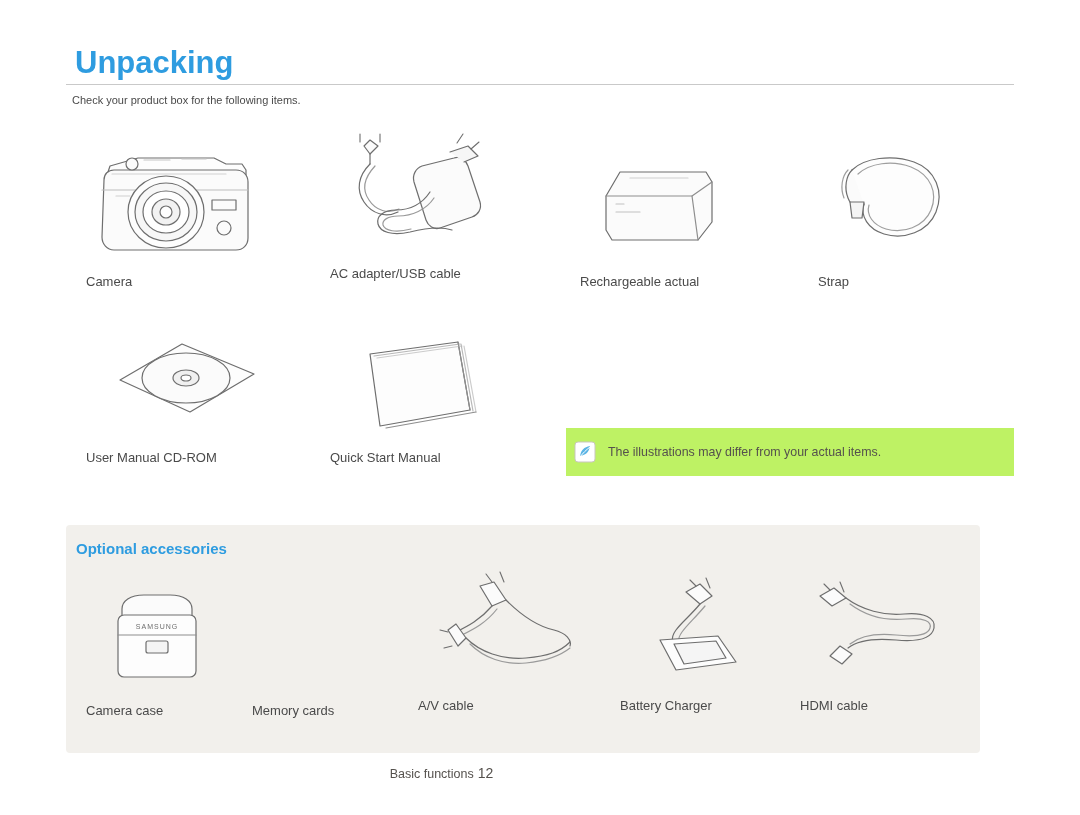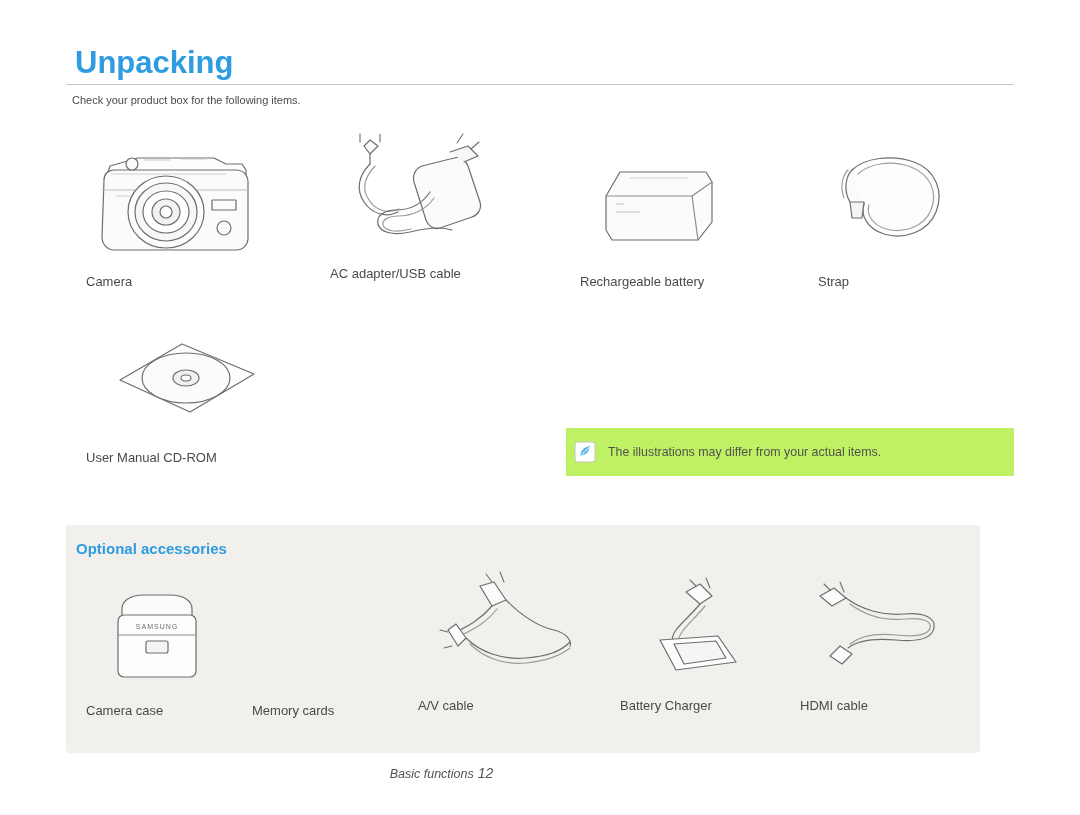--- a/index.html
+++ b/index.html
@@ -105,21 +105,20 @@
     border-radius: 4px;
   }
   .footer {
     position: absolute;
     left: 0;
     top: 765px;
     width: 883px;
     text-align: center;
     font-size: 12.5px;
     color: #55514d;
-    font-style: italic;
   }
   .footer .pg {
     font-size: 14px;
     color: #55514d;
     padding-left: 4px;
   }
   svg { display: block; overflow: visible; }
 </style>
 </head>
 <body>
@@ -180,21 +179,21 @@
       <svg width="154" height="125" viewBox="0 0 154 125">
         <g fill="none" stroke="#6e6e6e" stroke-width="1.2" stroke-linejoin="round" stroke-linecap="round">
           <path d="M26 56 L40 32 L126 32 L132 42 L132 82 L118 100 L32 100 L26 90 Z" fill="#fbfbfb"></path>
           <path d="M26 56 L112 56 L132 42" stroke="#8e8e8e"></path>
           <path d="M112 56 L118 100" stroke="#8e8e8e"></path>
           <path d="M36 64 L44 64 M36 72 L60 72" stroke="#c2c2c2"></path>
           <path d="M50 38 L108 38" stroke="#cfcfcf"></path>
         </g>
       </svg>
     </div>
-    <div class="caption" style="top:134px;">Rechargeable battery</div>
+    <div class="caption" style="top:134px;">Rechargeable actual</div>
   </div>
 
   <div class="item" style="left:818px; top:140px; width:150px; height:160px;">
     <div class="art">
       <svg width="150" height="125" viewBox="0 0 150 125">
         <g fill="none" stroke="#6e6e6e" stroke-width="1.2" stroke-linejoin="round" stroke-linecap="round">
           <path d="M34 30 C46 18 74 14 96 22 C118 30 126 52 118 72 C110 92 86 100 66 94 C50 89 42 76 46 64" fill="#fdfdfd"></path>
           <path d="M40 34 C52 23 74 20 93 27 C113 35 120 53 113 70 C106 87 85 94 68 89 C55 85 48 75 51 65" stroke="#9e9e9e"></path>
           <path d="M34 30 C28 36 26 48 30 58 C33 66 40 70 46 64" fill="#fbfbfb"></path>
           <path d="M30 30 C24 36 22 48 26 58" stroke="#9e9e9e"></path>
@@ -212,20 +211,36 @@
           <path d="M34 50 L96 14 L168 44 L104 82 Z" fill="#fdfdfd"></path>
           <ellipse cx="100" cy="48" rx="44" ry="25" fill="#fbfbfb"></ellipse>
           <ellipse cx="100" cy="48" rx="13" ry="8" fill="#f0f0f0"></ellipse>
           <ellipse cx="100" cy="48" rx="5" ry="3" fill="#ffffff"></ellipse>
         </g>
       </svg>
     </div>
     <div class="caption" style="top:120px;">User Manual CD-ROM</div>
   </div>
 
+  <div class="item" style="left:330px; top:330px; width:180px; height:150px;">
+    <div class="art">
+      <svg width="180" height="110" viewBox="0 0 180 110">
+        <g fill="none" stroke="#6e6e6e" stroke-width="1.2" stroke-linejoin="round" stroke-linecap="round">
+          <path d="M40 24 L128 12 L140 80 L50 96 Z" fill="#fdfdfd"></path>
+          <path d="M44 26 L130 14" stroke="#b8b8b8"></path>
+          <path d="M47 28 L132 16" stroke="#cccccc"></path>
+          <path d="M128 12 L140 80" stroke="#8e8e8e"></path>
+          <path d="M131 14 L143 81" stroke="#b8b8b8"></path>
+          <path d="M134 16 L146 82" stroke="#cccccc"></path>
+          <path d="M146 82 L56 98" stroke="#8e8e8e"></path>
+        </g>
+      </svg>
+    </div>
+    <div class="caption" style="top:120px;">Quick Start Manual</div>
+  </div>
 
   <div class="notebox">
     <div class="noteicon">
       <svg width="22" height="22" viewBox="0 0 22 22">
         <rect x="1" y="1" width="20" height="20" rx="3" fill="#ffffff" stroke="#c9c5bf" stroke-width="1"></rect>
         <path d="M6 15 C7 9 10 6 16 5 C15 11 12 14 6 15 Z" fill="#5ab4e5"></path>
         <path d="M6 16 C9 12 12 9 16 6" stroke="#ffffff" stroke-width="1" fill="none"></path>
       </svg>
     </div>
     <div class="notetext">The illustrations may differ from your actual items.</div>

